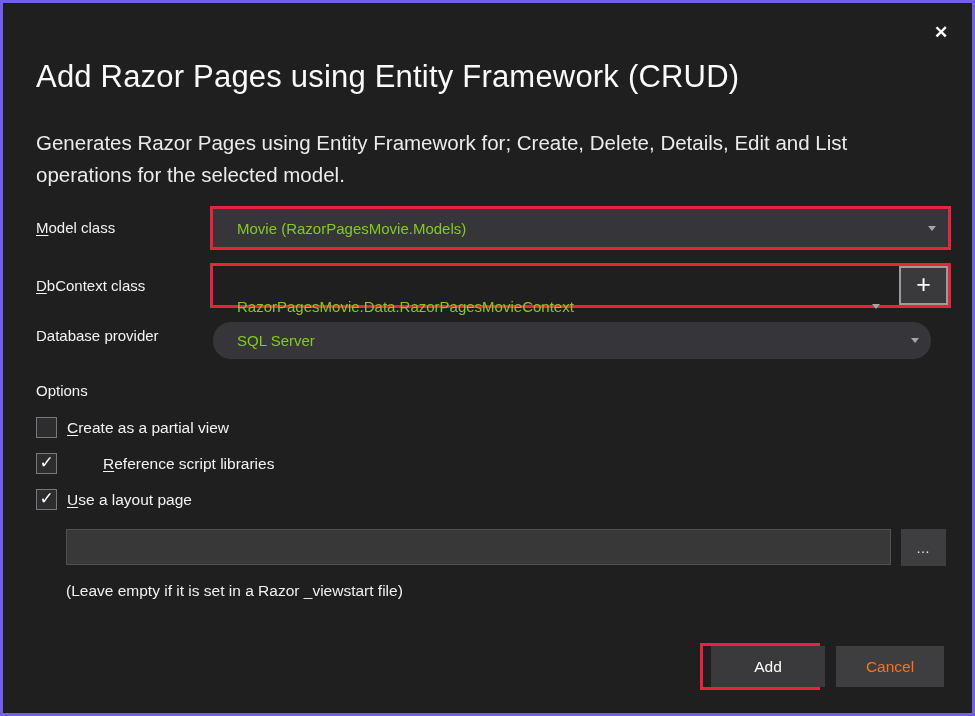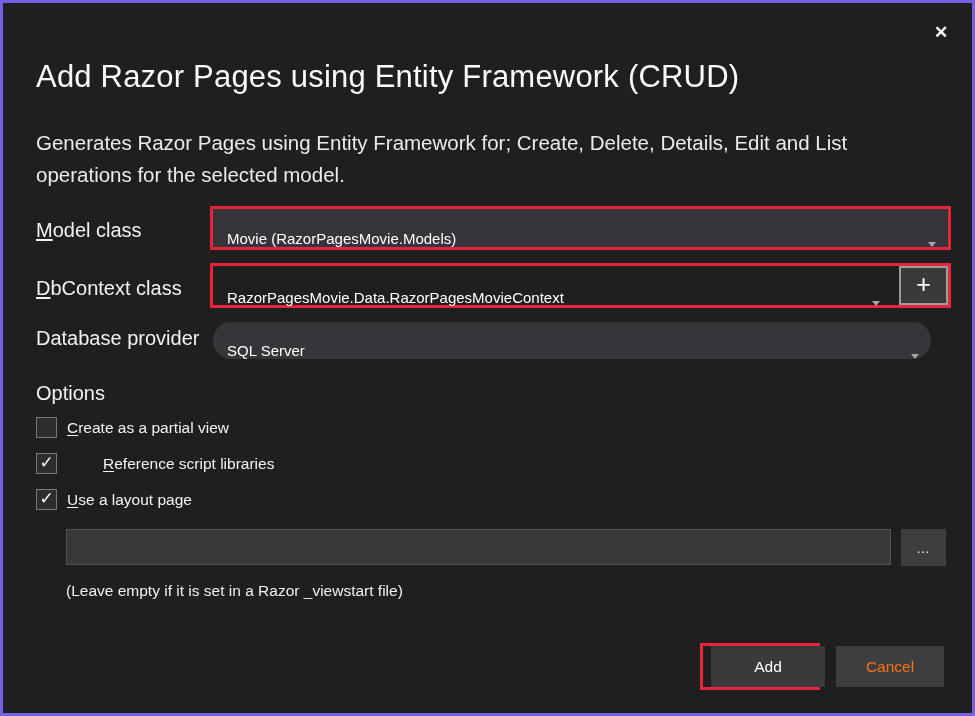--- a/index.html
+++ b/index.html
@@ -47,39 +47,39 @@
     top: 124px;
     width: 912px;
     font-size: 20.5px;
     font-weight: 300;
     line-height: 32px;
     color: #ebebe9;
   }
   .row-label {
     position: absolute;
     left: 33px;
-    font-size: 20px;
+    font-size: 15px;
     color: #f2f2f2;
     white-space: nowrap;
   }
   .accesskey { text-decoration: underline; text-underline-offset: 2px; }
   .red-box {
     position: absolute;
     border: 3px solid #e8243d;
     display: flex;
     align-items: stretch;
   }
   .dropdown {
     position: relative;
     background: #35353a;
     display: flex;
-    align-items: flex-end;
-    color: #ffffff;
+    align-items: center;
+    color: #84cc16;
     font-size: 15px;
-    padding-left: 14px;
+    padding-left: 24px;
     cursor: default;
   }
   .dropdown .value { flex: 1; white-space: nowrap; overflow: hidden; }
   .chevron {
     width: 0; height: 0;
     border-left: 4.5px solid transparent;
     border-right: 4.5px solid transparent;
     border-top: 5px solid #a6a6a6;
     margin-right: 12px;
   }

